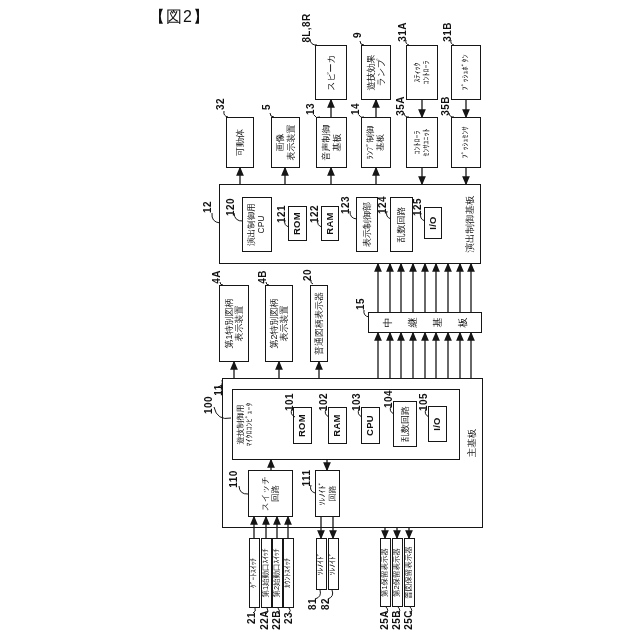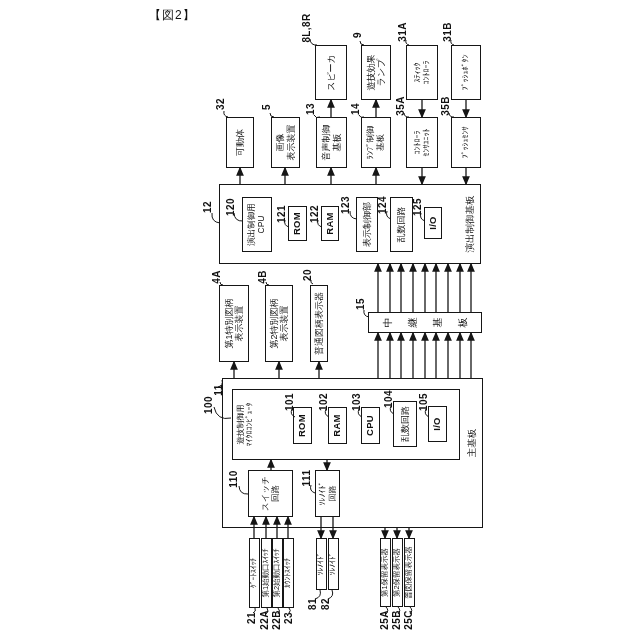--- a/index.html
+++ b/index.html
@@ -1,18 +1,18 @@
 <!DOCTYPE html>
 <html><head>
 <meta charset="utf-8">
 <style>
   html,body{margin:0;padding:0;background:#fff;}
   #canvas{position:relative;width:640px;height:640px;background:#ffffff;overflow:hidden;
           font-family:"Liberation Sans","DejaVu Sans",sans-serif;color:#111;}
-  #figure-caption{position:absolute;left:149px;top:7px;font-size:12px;font-weight:500;
+  #figure-caption{position:absolute;left:149px;top:7px;font-size:16px;font-weight:500;
           letter-spacing:1px;color:#111;}
   
   #fig{position:absolute;left:0;top:0;width:640px;height:640px;
        transform:rotate(-90deg);transform-origin:320px 320px;}
   .box{position:absolute;box-sizing:border-box;border:1.5px solid #161616;background:#fff;
        display:flex;flex-direction:column;align-items:center;justify-content:center;
        text-align:center;line-height:1.15;font-size:9px;color:#111;}
   .box.frame{border-width:1.7px;}
   .box.bold{font-weight:bold;font-size:9.5px;letter-spacing:0.3px;}
   .box.vert{justify-content:space-around;padding:6px 0;font-size:10px;}

